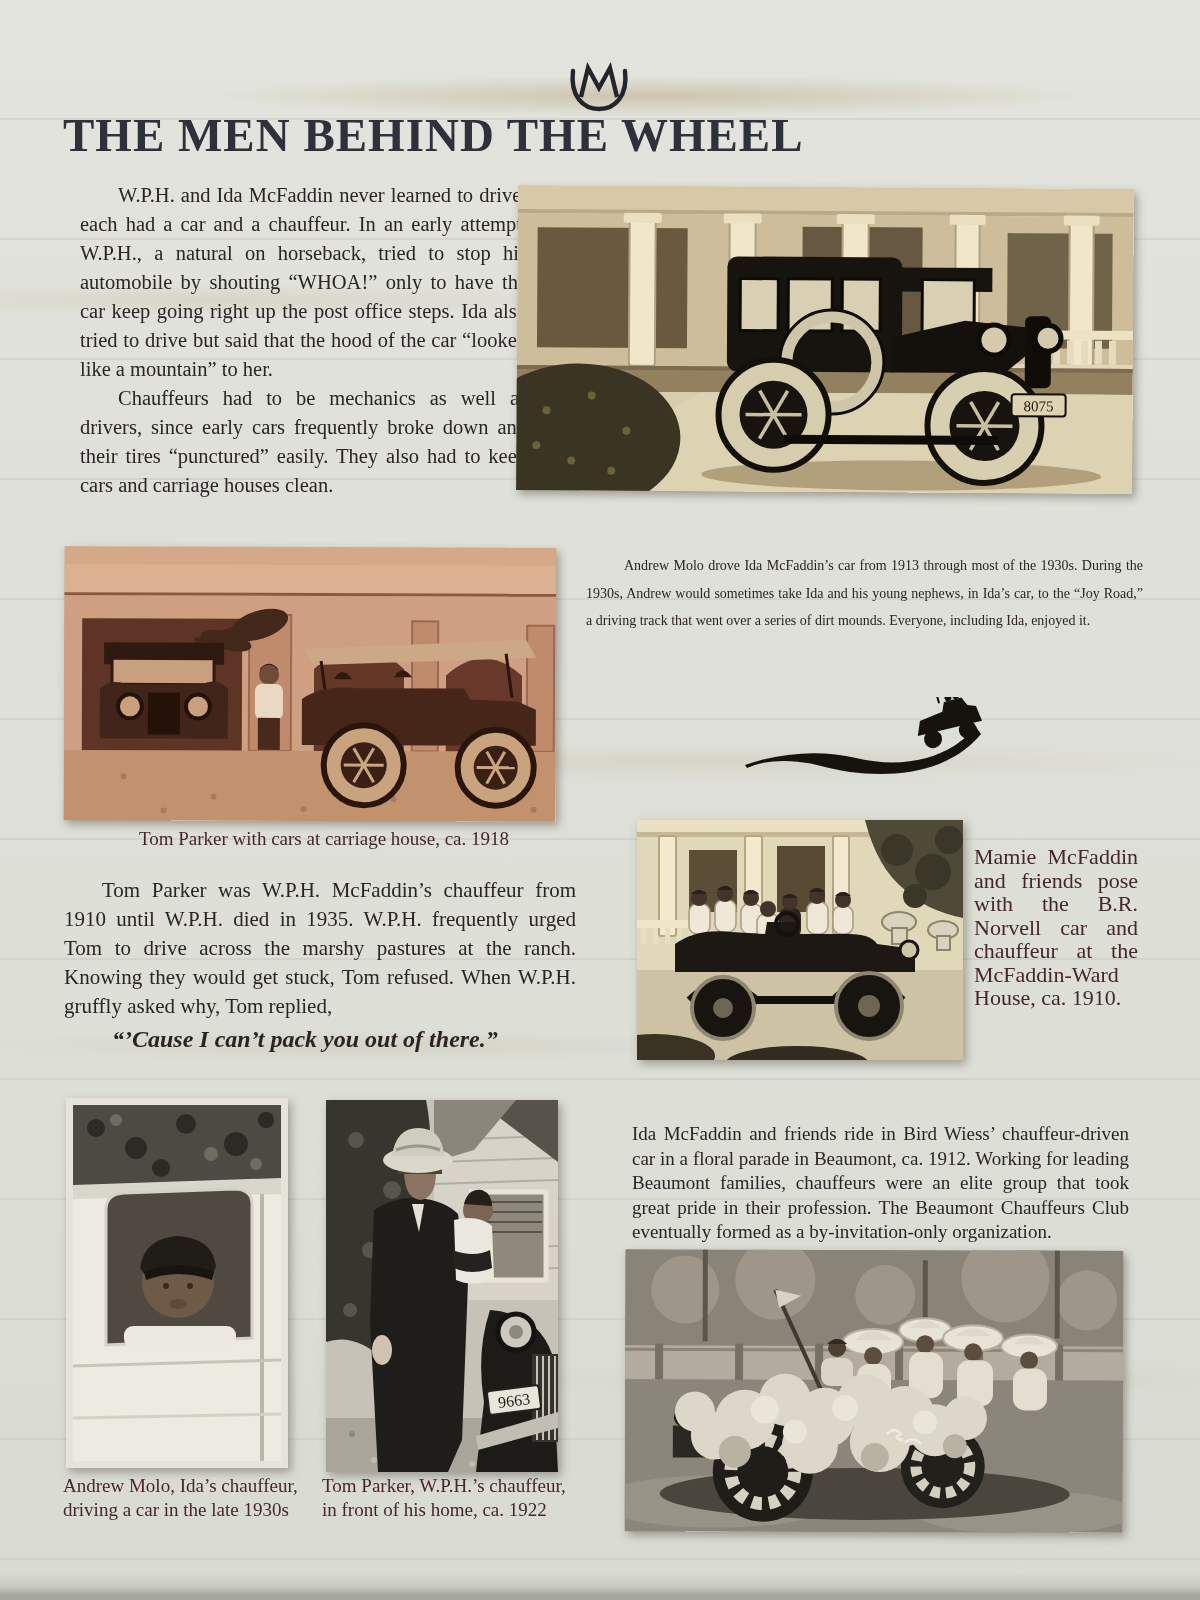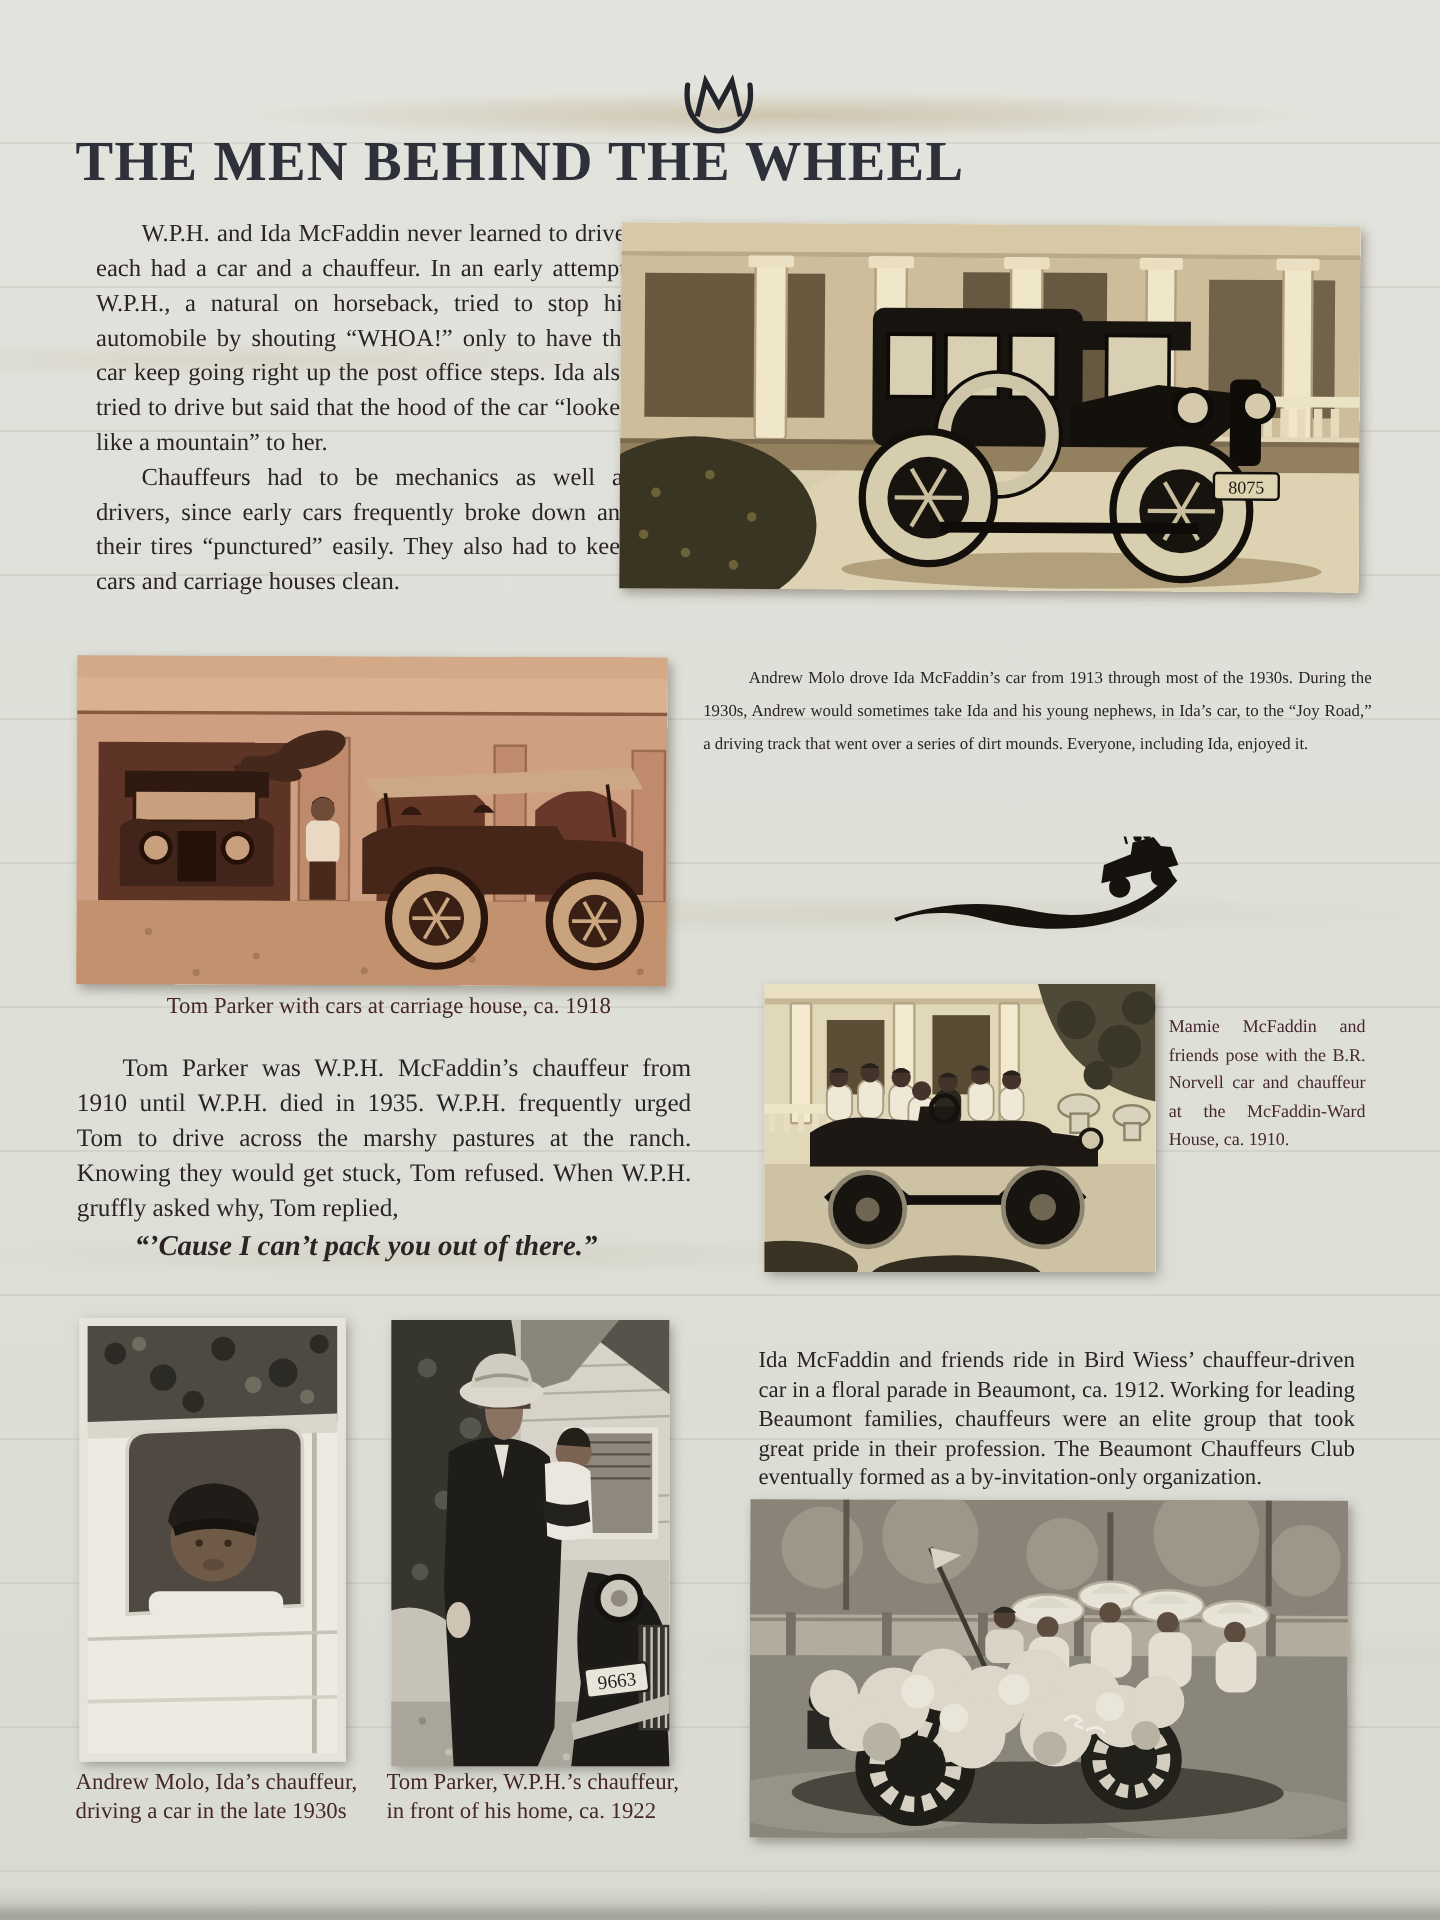--- a/index.html
+++ b/index.html
@@ -33,21 +33,21 @@
   .andrew{position:absolute;left:566px;top:552px;width:557px;font-size:14px;line-height:27.5px;margin-left:20px;}
   .tom{position:absolute;left:64px;top:876px;width:512px;font-size:21px;line-height:29px;}
   .quote{
     position:absolute;left:112px;top:1026px;width:470px;
     font-size:24px;font-style:italic;font-weight:bold;color:#2b2326;
   }
   .parade-text{position:absolute;left:632px;top:1122px;width:497px;font-size:19px;line-height:24.5px;}
   .caption{position:absolute;font-size:19px;line-height:24px;color:#45262c;}
   .cap-royal{left:517px;top:500px;width:620px;}
   .cap-carriage{left:64px;top:827px;width:520px;text-align:center;}
-  .cap-norvell{left:974px;top:845px;width:164px;font-size:15px;line-height:23.5px;text-align:justify;}
+  .cap-norvell{left:974px;top:845px;width:164px;font-size:22px;line-height:23.5px;text-align:justify;}
   .cap-molo{left:63px;top:1474px;width:262px;}
   .cap-parker{left:322px;top:1474px;width:252px;}
   .photo{position:absolute;box-shadow:3px 4px 9px rgba(68,60,48,0.42);}
   .photo svg{display:block;width:100%;height:100%;}
   .ph-royal{left:517px;top:187px;width:616px;height:305px;transform:rotate(0.35deg);}
   .ph-carriage{left:64px;top:547px;width:492px;height:274px;transform:rotate(0.2deg);}
   .ph-norvell{left:637px;top:820px;width:326px;height:240px;}
   .ph-molo{left:66px;top:1098px;width:222px;height:370px;}
   .ph-parker{left:326px;top:1100px;width:232px;height:372px;}
   .ph-parade{left:625px;top:1250px;width:498px;height:282px;transform:rotate(0.15deg);}

